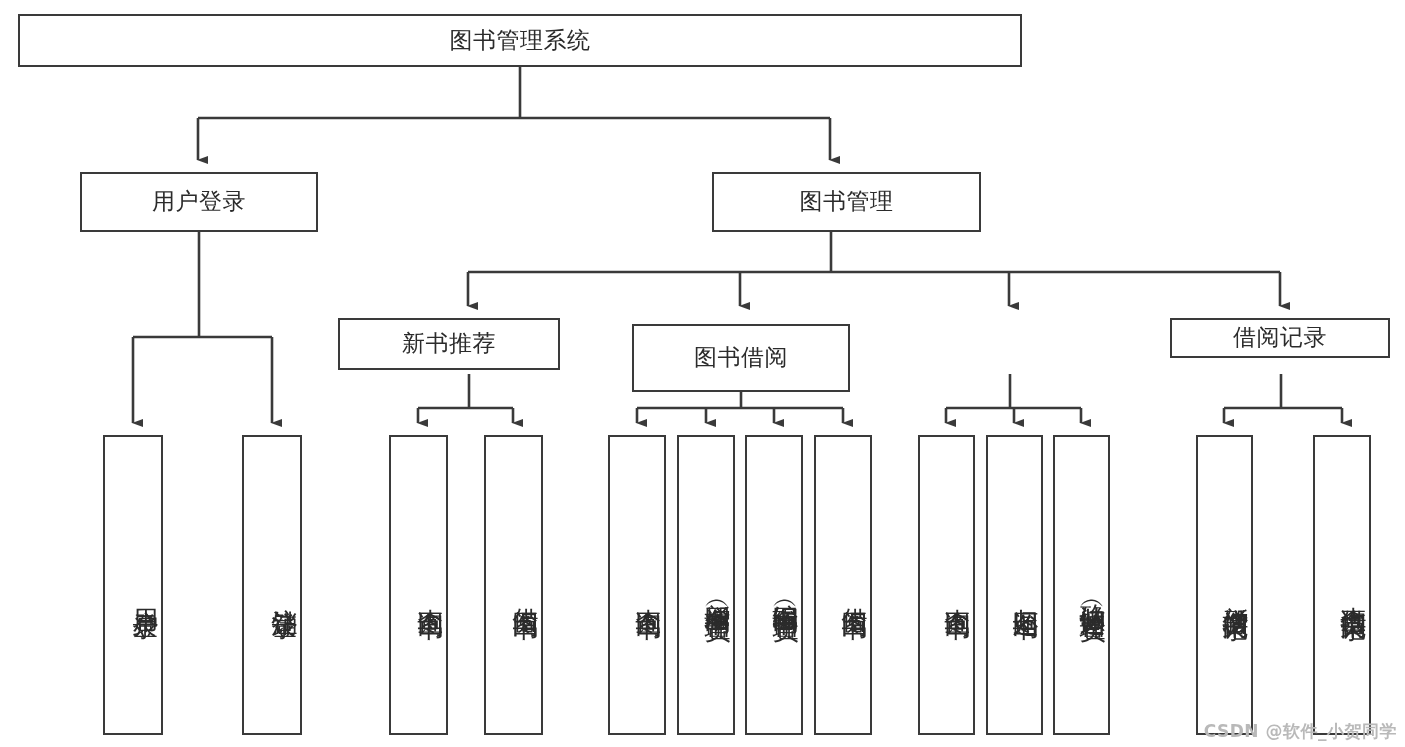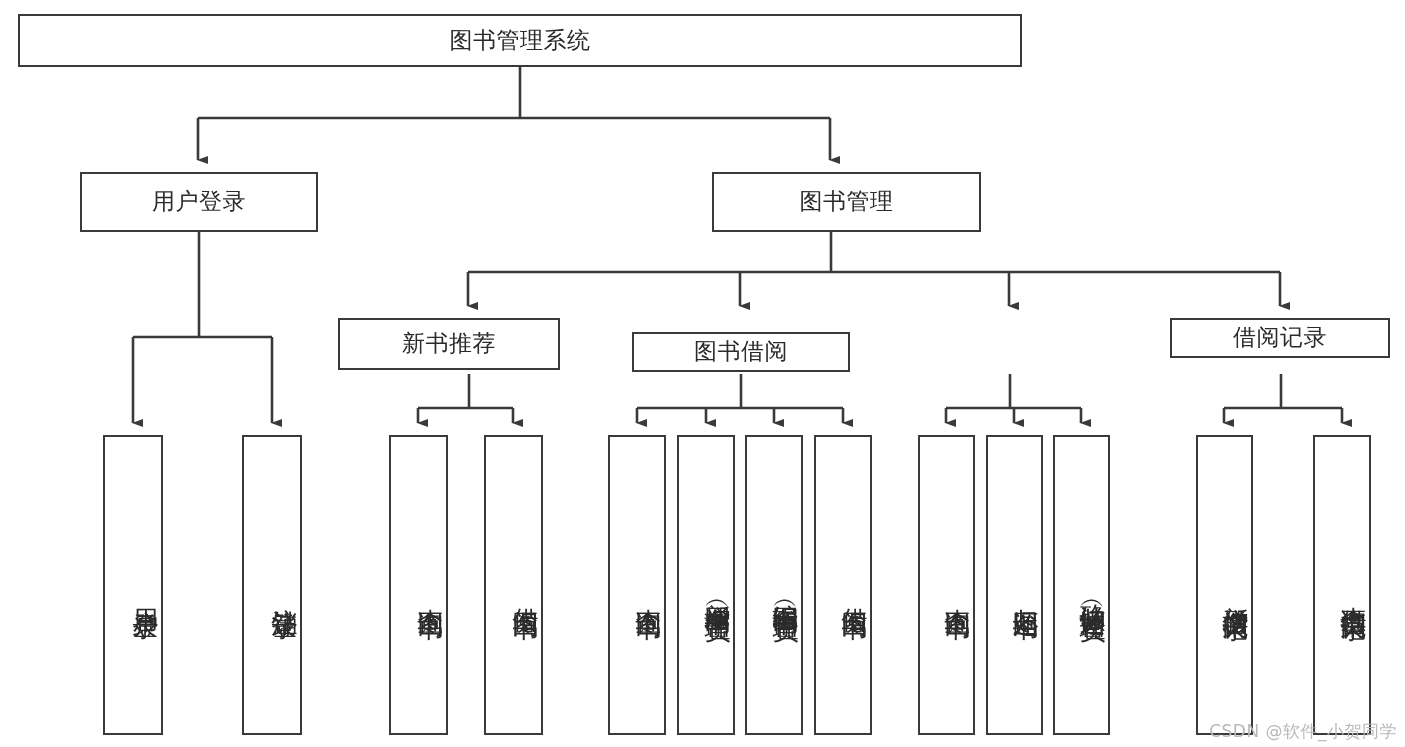--- a/index.html
+++ b/index.html
@@ -55,20 +55,21 @@
   }
   #watermark {
     position: absolute;
     right: 8px;
     bottom: 4px;
     font-size: 17px;
     color: #b9b9b9;
     font-family: "DejaVu Sans", "Liberation Sans", sans-serif;
     white-space: nowrap;
     letter-spacing: 0.5px;
+    font-weight: bold;
   }
 </style>
 </head>
 <body>
 
 <div id="canvas">
 
   <svg id="wires" viewBox="0 0 1405 747" xmlns="http://www.w3.org/2000/svg">
     <defs>
       <marker id="arw" markerWidth="9" markerHeight="11" refX="4.5" refY="10" orient="auto" markerUnits="userSpaceOnUse">
@@ -129,21 +130,21 @@
   <div class="node horiz" id="n-l1-0" style="left: 80px; top: 172px; width: 238px; height: 60px;">
     <span class="txt">用户登录</span>
   </div>
   <div class="node horiz" id="n-l1-1" style="left: 712px; top: 172px; width: 269px; height: 60px;">
     <span class="txt">图书管理</span>
   </div>
 
   <div class="node horiz" id="n-l2-0" style="left: 338px; top: 318px; width: 222px; height: 52px;">
     <span class="txt">新书推荐</span>
   </div>
-  <div class="node horiz" id="n-l2-1" style="left: 632px; top: 332px; width: 218px; height: 40px;">
+  <div class="node horiz" id="n-l2-1" style="left: 632px; top: 324px; width: 218px; height: 68px;">
     <span class="txt">图书借阅</span>
   </div>
   <div class="node horiz" id="n-l2-3" style="left: 1170px; top: 318px; width: 220px; height: 40px;">
     <span class="txt">借阅记录</span>
   </div>
 
   <div class="node vert" id="n-lf-0" style="left: 103px; top: 435px; width: 60px; height: 300px;">
     <span class="txt">用户登录</span>
   </div>
   <div class="node vert" id="n-lf-1" style="left: 242px; top: 435px; width: 60px; height: 300px;">

